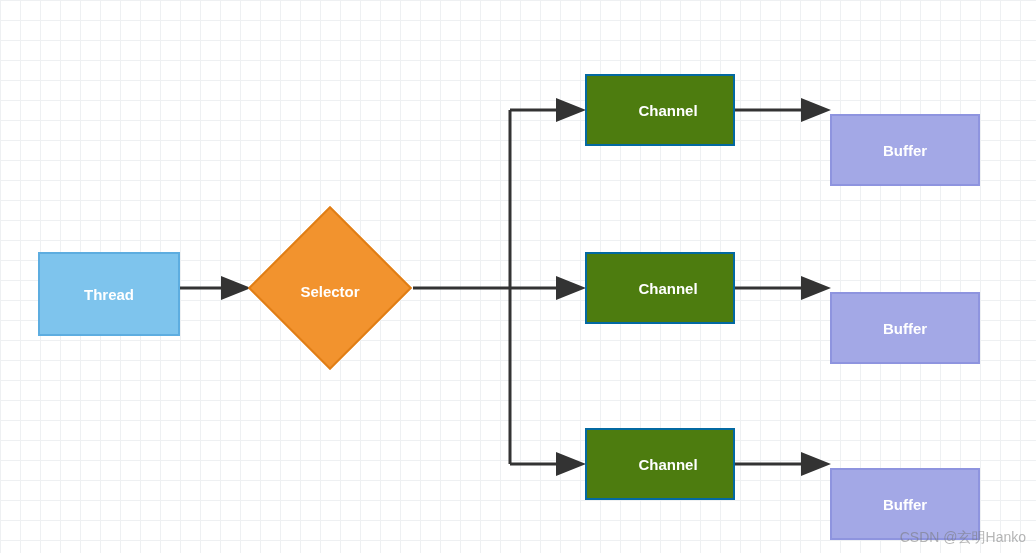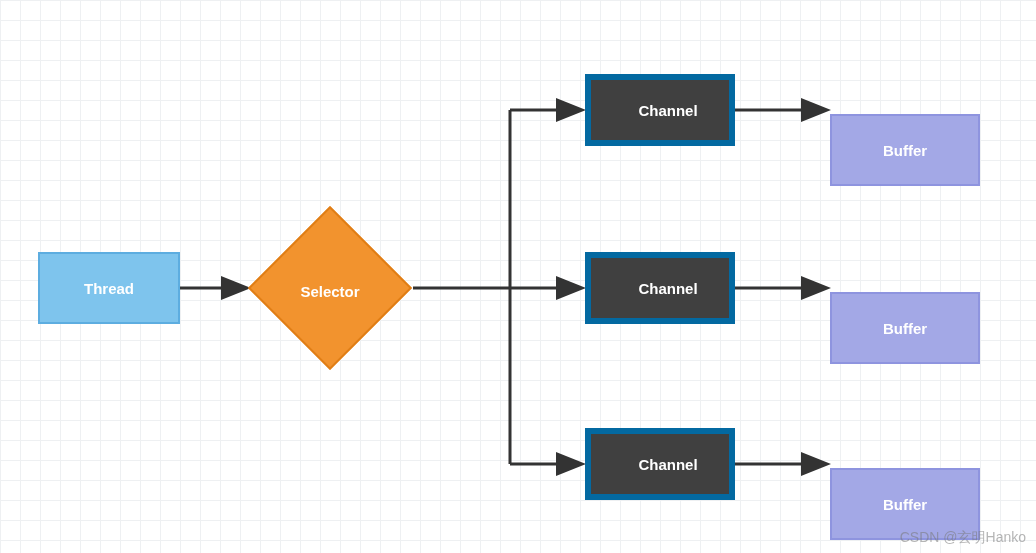--- a/index.html
+++ b/index.html
@@ -19,21 +19,21 @@
   .node {
     position: absolute;
     display: flex;
     align-items: center;
     justify-content: center;
     font-weight: bold;
     color: #fff;
     font-size: 15px;
   }
   .thread { background: #7ec4ed; border: 2px solid #5dade0; }
-  .channel { background: #404040; border: 6px solid #0369a1; padding-left: 16px; }
+  .channel { background: #4d7c0f; border: 2px solid #0369a1; padding-left: 16px; }
   .buffer  { background: #a3a8e6; border: 2px solid #8e94df; margin-top: 40px; }
   .diamond {
     position: absolute;
     transform: rotate(45deg);
     background: #f2932e;
     border: 2px solid #e07e16;
   }
   .diamond-label {
     position: absolute;
     transform: rotate(-45deg);
@@ -74,21 +74,21 @@
 
   <line x1="510" y1="110" x2="580" y2="110" stroke="#333" stroke-width="3" marker-end="url(#arrowhead)"></line>
   <line x1="510" y1="288" x2="580" y2="288" stroke="#333" stroke-width="3" marker-end="url(#arrowhead)"></line>
   <line x1="510" y1="464" x2="580" y2="464" stroke="#333" stroke-width="3" marker-end="url(#arrowhead)"></line>
 
   <line x1="735" y1="110" x2="825" y2="110" stroke="#333" stroke-width="3" marker-end="url(#arrowhead)"></line>
   <line x1="735" y1="288" x2="825" y2="288" stroke="#333" stroke-width="3" marker-end="url(#arrowhead)"></line>
   <line x1="735" y1="464" x2="825" y2="464" stroke="#333" stroke-width="3" marker-end="url(#arrowhead)"></line>
 </svg>
 
-<div class="node thread" style="left:38px; top:252px; width:142px; height:72px;">
+<div class="node thread" style="left:38px; top:252px; width:142px; height:84px;">
   <span>Thread</span>
 </div>
 
 <div class="diamond" style="left:272px; top:230px; width:116px; height:116px;">
   <div class="diamond-label" style="left:0; top:0; width:116px; height:116px; display:flex; align-items:center; justify-content:center;">
     <span>Selector</span>
   </div>
 </div>
 
 <div class="node channel" style="left:585px; top:74px; width:150px; height:72px;">

